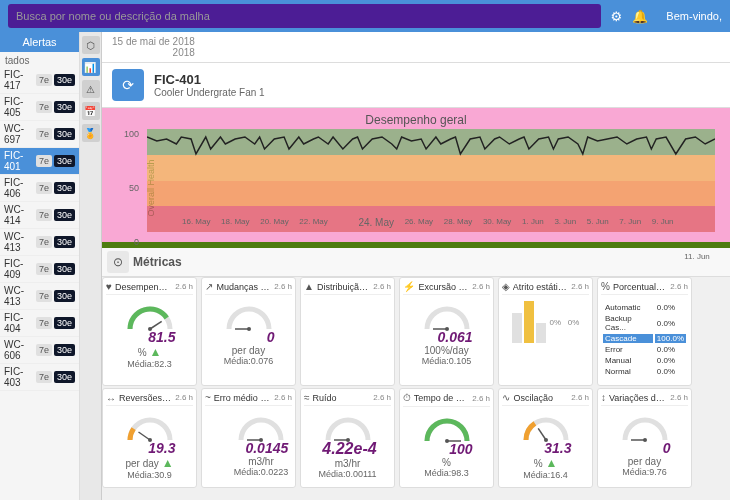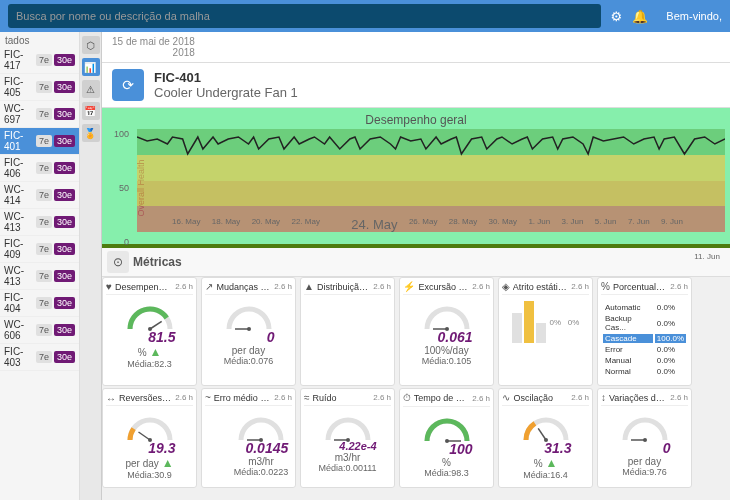--- a/index.html
+++ b/index.html
@@ -9,21 +9,21 @@
     .top-bar {
       background: #4a90d9;
       height: 32px;
       display: flex;
       align-items: center;
       padding: 0 8px;
       color: white;
     }
     .search-box {
       flex: 1;
-      background: #0c4a6e;
+      background: #4c1d95;
       border-radius: 3px;
       height: 22px;
       display: flex;
       align-items: center;
       padding: 12px 8px;
       color: #999;
       font-size: 11px;
     }
     .top-bar-icons {
       display: flex;
@@ -70,21 +70,21 @@
     .sidebar-item.active { background: #4a90d9; color: white; }
     .sidebar-item-name { font-size: 10px; color: #333; flex: 1; }
     .sidebar-item.active .sidebar-item-name { color: white; }
     .badge {
       font-size: 9px;
       background: #e0e0e0;
       border-radius: 2px;
       padding: 1px 3px;
       color: #555;
     }
-    .badge.green { background: #701a75; color: white; text-align: center; }
+    .badge.green { background: #0f172a; color: white; text-align: center; }
 
     
     .content { flex: 1; display: flex; flex-direction: column; overflow: hidden; }
 
     
     .breadcrumb-bar {
       background: white;
       border-bottom: 1px solid #ddd;
       padding: 4px 10px;
       display: flex;
@@ -105,30 +105,30 @@
       gap: 10px;
     }
     .fic-icon {
       width: 32px; height: 32px;
       background: #4a90d9;
       border-radius: 4px;
       display: flex; align-items: center; justify-content: center;
       color: white; font-size: 14px;
     }
     .fic-title { font-size: 13px; font-weight: bold; color: #333; }
-    .fic-subtitle { font-size: 13px; color: #666; }
+    .fic-subtitle { font-size: 10px; color: #666; }
 
     
     .chart-area {
-      background: #86efac;
+      background: #f9a8d4;
       margin: 0;
-      padding: 5px 0;
+      padding: 5px 10px;
       flex: 0 0 auto;
       height: 140px;
-      border-bottom: 4px solid #4d7c0f;
+      border-bottom: 6px solid #4d7c0f;
     }
     .chart-title { text-align: center; font-size: 12px; color: #555; margin-bottom: 2px; }
     .chart-container { position: relative; height: 118px; }
     .chart-y-label {
       position: absolute; left: 0; top: 0; bottom: 0;
       width: 30px; display: flex; flex-direction: column; justify-content: space-between;
       align-items: flex-end; padding-right: 3px; font-size: 9px; color: #666;
     }
     .chart-inner {
       position: absolute; left: 35px; right: 5px; top: 0; bottom: 15px;
@@ -234,20 +234,21 @@
   <div class="top-bar-icons">
     <span>⚙</span>
     <span>🔔</span>
     <span class="welcome-text">Bem-vindo,</span>
   </div>
 </div>
 
 <div class="main-layout">
 
   <div class="sidebar">
+    <div class="sidebar-header">Alertas</div>
     <div class="sidebar-section-label">tados</div>
     <div id="sidebar-items-container">
         <div class="sidebar-item">
     <span class="sidebar-item-name">FIC-417</span>
     <span class="badge">7e</span>
     <span class="badge green">30e</span>
   </div>
         <div class="sidebar-item">
     <span class="sidebar-item-name">FIC-405</span>
     <span class="badge">7e</span>
@@ -347,21 +348,21 @@
 
             <svg class="chart-line" viewBox="0 0 580 103" preserveAspectRatio="none">
               <polyline fill="none" stroke="#222" stroke-width="1.5" points="0,8 10,12 20,10 30,15 35,8 45,10 50,25 60,8 65,20 75,8 80,15 90,10 100,8 110,15 115,8 120,20 130,10 140,8 145,20 155,8 160,15 170,10 175,8 185,15 190,8 200,20 210,10 215,8 220,20 230,10 240,8 250,15 255,20 260,8 270,12 280,10 285,20 295,8 300,15 310,10 315,8 320,25 330,10 340,8 345,20 355,10 360,8 370,15 380,10 385,8 390,20 400,10 410,8 415,20 420,10 430,8 440,15 445,25 450,8 460,12 470,10 480,8 490,15 500,10 510,8 515,20 520,10 530,8 540,25 550,10 560,8 570,15 580,10"></polyline>
             </svg>
           </div>
           <div class="chart-x-labels" id="chart-x-labels">
               <span style="font-size: 8px;">16. May</span>
               <span style="font-size: 8px;">18. May</span>
               <span style="font-size: 8px;">20. May</span>
               <span style="font-size: 8px;">22. May</span>
-              <span style="font-size: 13px; margin-left: 20px;">24. May</span>
+              <span style="font-size: 10px; margin-left: 20px;">24. May</span>
               <span style="font-size: 8px;">26. May</span>
               <span style="font-size: 8px;">28. May</span>
               <span style="font-size: 8px;">30. May</span>
               <span style="font-size: 8px;">1. Jun</span>
               <span style="font-size: 8px;">3. Jun</span>
               <span style="font-size: 8px;">5. Jun</span>
               <span style="font-size: 8px;">7. Jun</span>
               <span style="font-size: 8px;">9. Jun</span>
               <span style="font-size: 8px; margin-top: 35px;">11. Jun</span>
             </div>
@@ -550,21 +551,21 @@
     </div>
     <div class="metric-card-body">
 
       <div style="text-align:center;">
         <svg width="52" height="30" viewBox="0 0 52 30">
     <path d="M6,28 A20,20 0 0,1 46,28" fill="none" stroke="#e0e0e0" stroke-width="5"></path>
     <path d="M6,28 A20,20 0 0,1 6.0,28.0" fill="none" stroke="#5cb85c" stroke-width="5"></path>
     <circle cx="26" cy="28" r="2" fill="#555"></circle>
     <line x1="26" y1="28" x2="12.0" y2="28.0" stroke="#555" stroke-width="1.5"></line>
   </svg>
-        <div class="metric-value" style="font-size:11px;margin-top:-4px;">4.22e-4</div>
+        <div class="metric-value" style="font-size:16px;margin-top:-4px;">4.22e-4</div>
         <div class="metric-unit">m3/hr </div>
         <div class="metric-avg">Média:0.00111</div>
       </div>
     </div>
   </div>
           <div class="metric-card">
     <div class="metric-card-header">
       <span class="metric-card-icon">⏱</span>
       <span class="metric-card-title">Tempo de ati...</span>
       <span class="metric-card-time">2.6 h</span>

